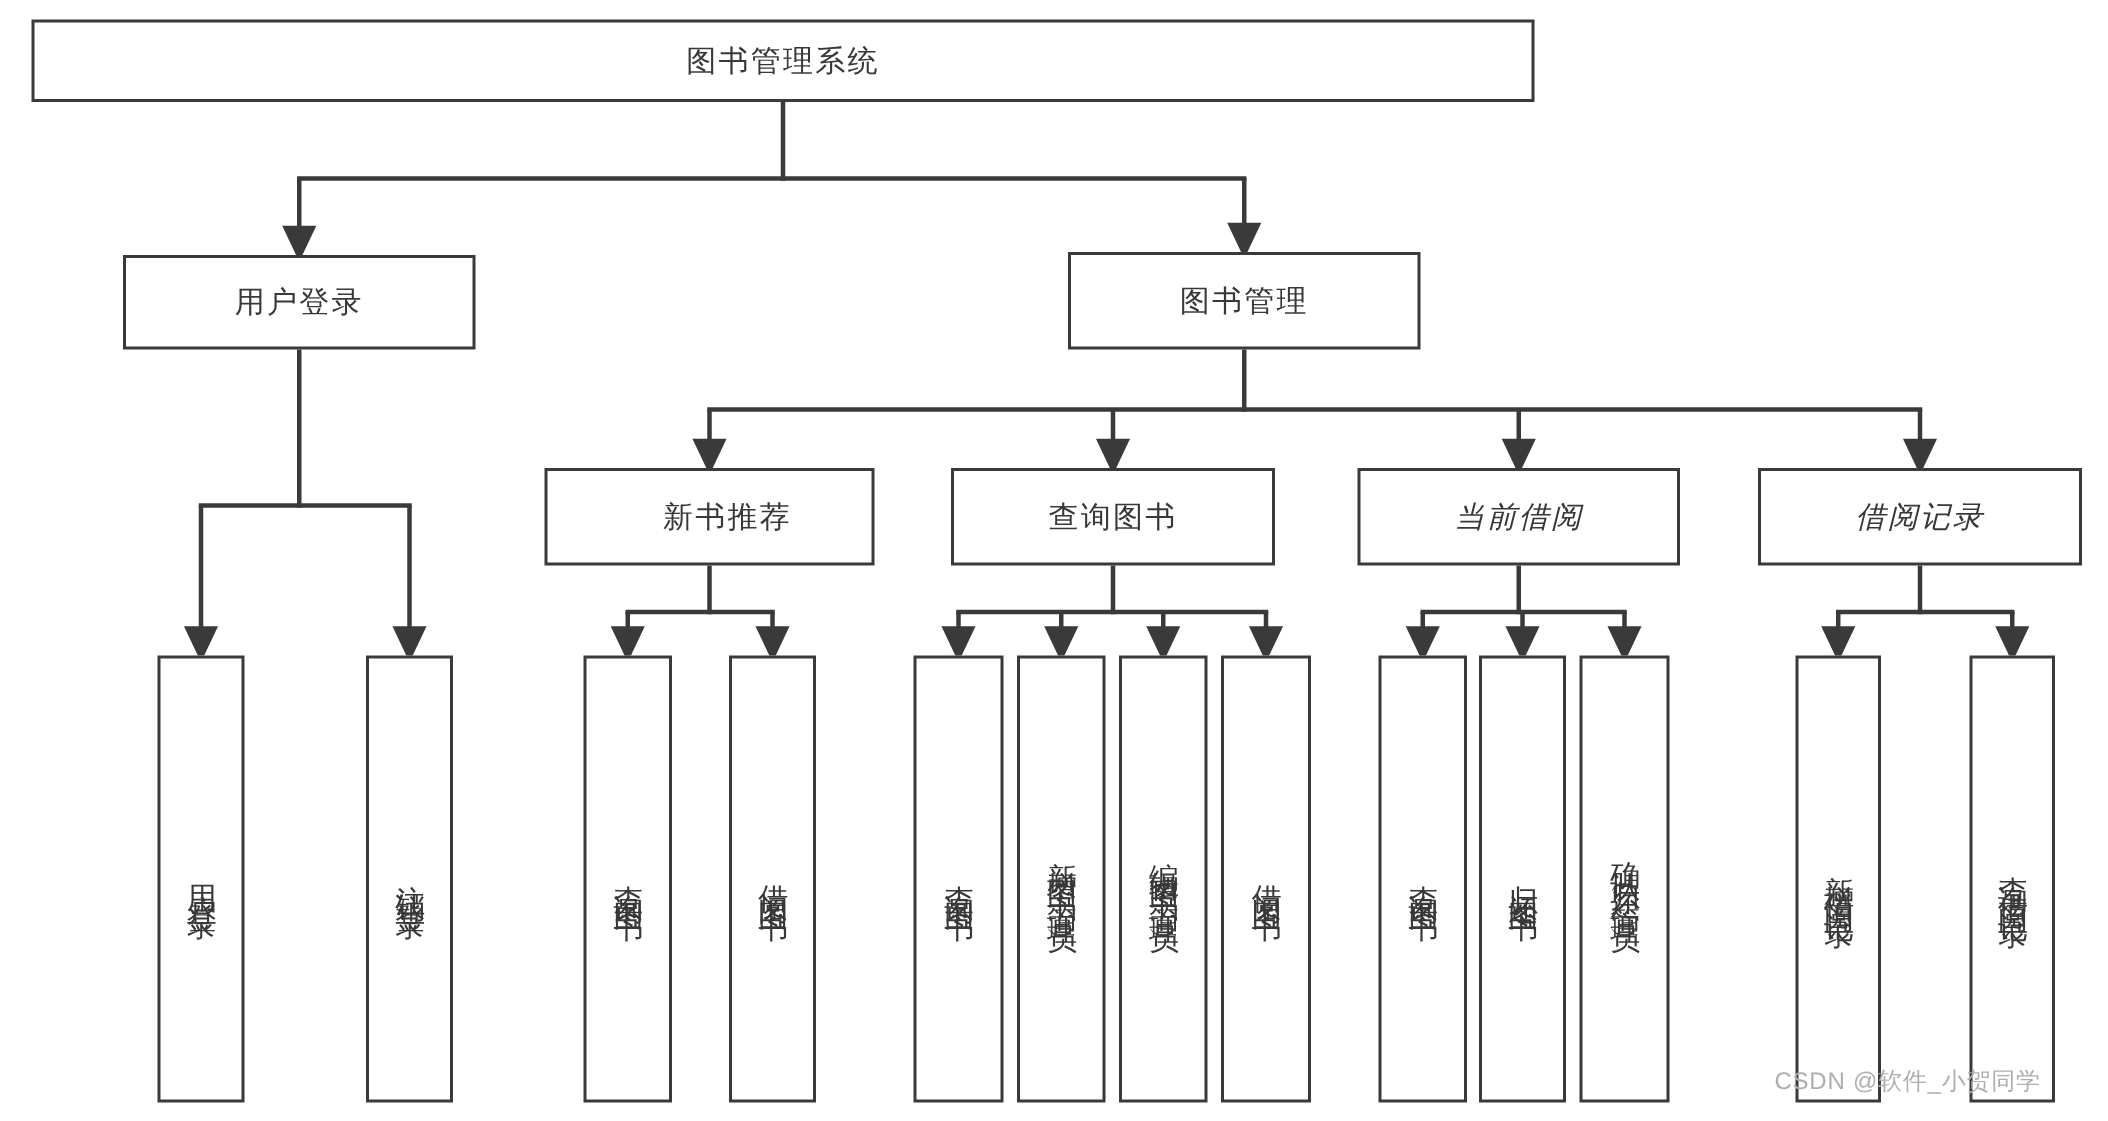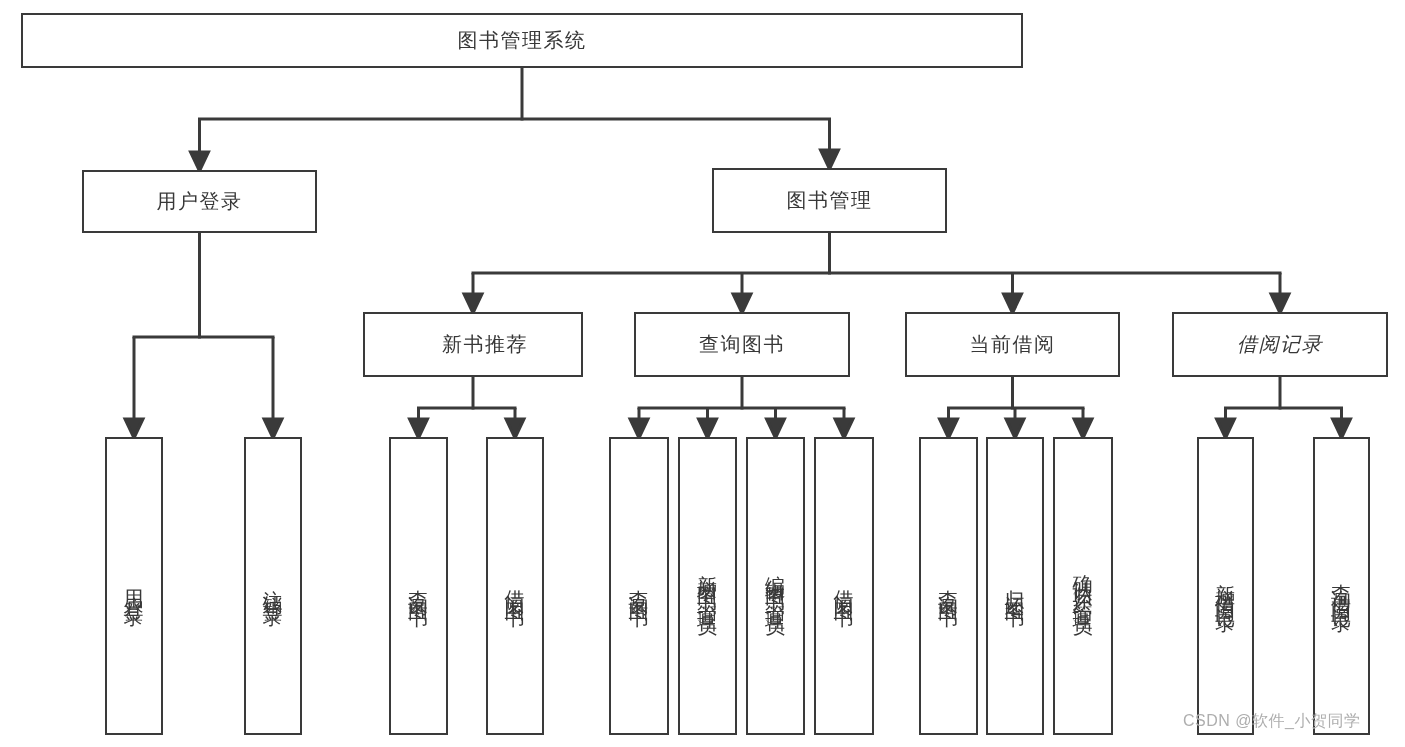--- a/index.html
+++ b/index.html
@@ -125,21 +125,21 @@
     </g>
   </svg>
 
   <div class="node h-node" style="left:21px; top:13px; width:1002px; height:55px;">图书管理系统</div>
 
   <div class="node h-node" style="left:82px; top:170px; width:235px; height:63px;">用户登录</div>
   <div class="node h-node" style="left:712px; top:168px; width:235px; height:65px;">图书管理</div>
 
   <div class="node h-node" style="left:363px; top:312px; width:220px; height:65px;padding-left:24px;">新书推荐</div>
   <div class="node h-node" style="left:634px; top:312px; width:216px; height:65px;">查询图书</div>
-  <div class="node h-node" style="left:905px; top:312px; width:215px; height:65px;">当前借阅</div>
+  <div class="node h-node" style="left:905px; top:312px; width:215px; height:65px;font-style:italic;">当前借阅</div>
   <div class="node h-node" style="left:1172px; top:312px; width:216px; height:65px;font-style:italic;">借阅记录</div>
 
   <div class="node v-node" style="left:105px; top:437px; width:58px; height:298px;">用户登录</div>
   <div class="node v-node" style="left:244px; top:437px; width:58px; height:298px;">注销登录</div>
 
   <div class="node v-node" style="left:389px; top:437px; width:59px; height:298px;">查询图书</div>
   <div class="node v-node" style="left:486px; top:437px; width:58px; height:298px;">借阅图书</div>
 
   <div class="node v-node" style="left:609px; top:437px; width:60px; height:298px;">查询图书</div>
   <div class="node v-node" style="left:678px; top:437px; width:59px; height:298px;">新增图书（管理员）</div>

